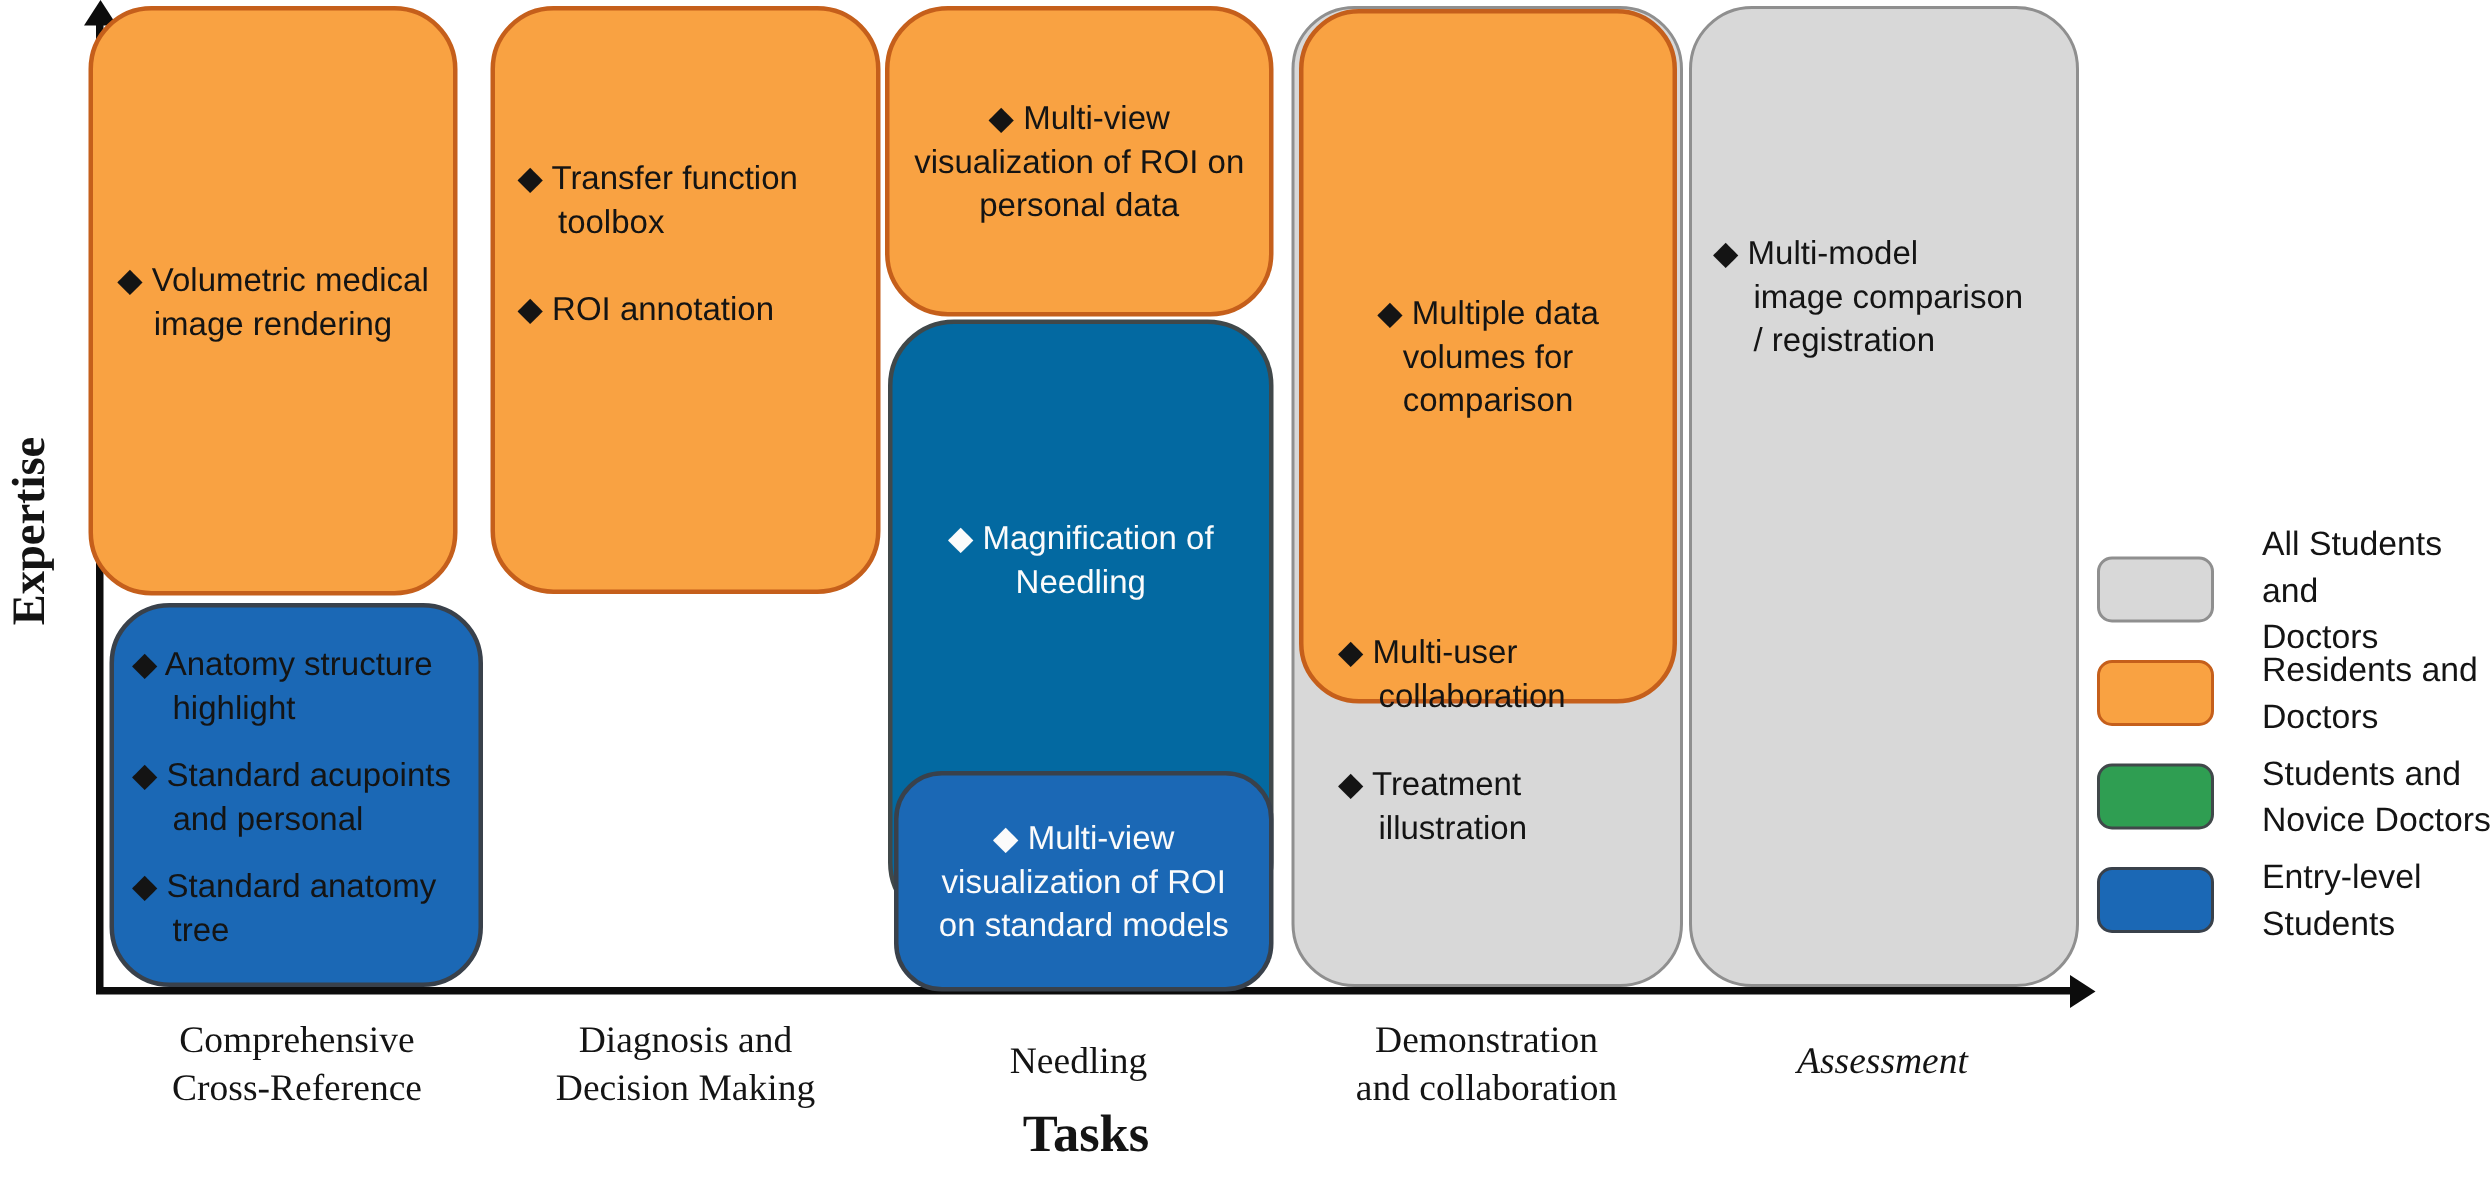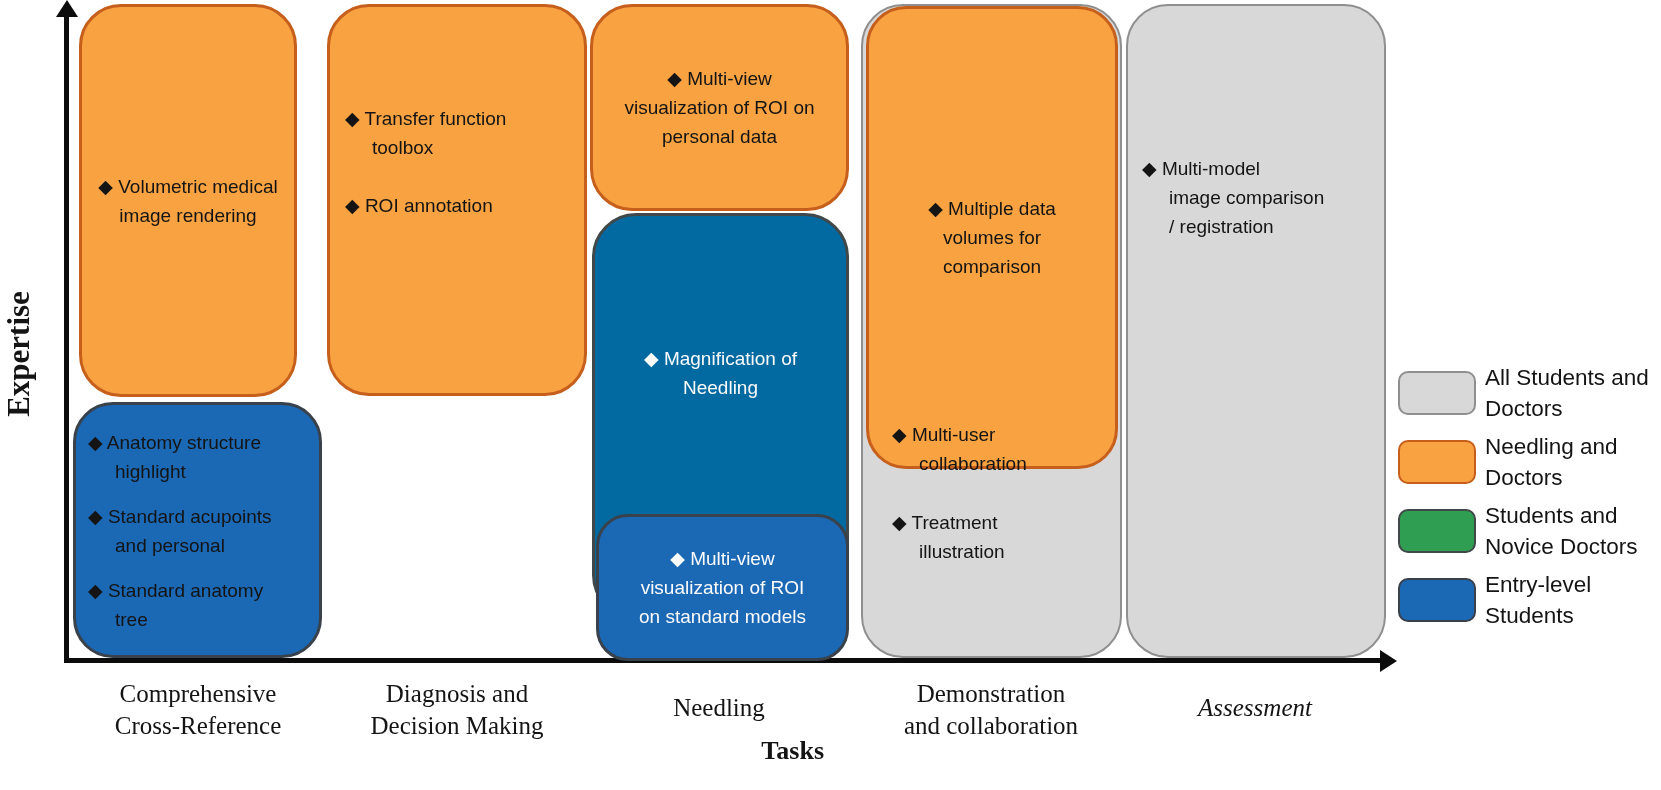--- a/index.html
+++ b/index.html
@@ -12,51 +12,51 @@
   .vaxis { position:absolute; left:64px; top:12px; width:5px; height:650px; background:#0c0c0c; }
   .vaxis-head { position:absolute; left:56px; top:0; width:0; height:0;
     border-left:11px solid transparent; border-right:11px solid transparent; border-bottom:17px solid #0c0c0c; }
   .haxis { position:absolute; left:64px; top:658px; width:1318px; height:5px; background:#0c0c0c; }
   .haxis-head { position:absolute; left:1380px; top:650px; width:0; height:0;
     border-top:11px solid transparent; border-bottom:11px solid transparent; border-left:17px solid #0c0c0c; }
 
   .y-title { position:absolute; left:-81px; top:337px; width:200px; height:34px; line-height:34px;
     text-align:center; transform:rotate(-90deg); font-family:"Liberation Serif", serif;
     font-weight:bold; font-size:31px; }
-  .x-title { position:absolute; left:624px; top:736px; width:200px; text-align:right;
-    font-family:"Liberation Serif", serif; font-weight:bold; font-size:26px; }
+  .x-title { position:absolute; left:624px; top:736px; width:200px; text-align:center;
+    font-family:"Liberation Serif", serif; font-weight:bold; font-size:35px; }
 
   
   .box { position:absolute; border-radius:42px; box-sizing:border-box; }
   .c-orange { background:#F9A242; border:3px solid #C55F1B; color:#141414; }
   .c-blue   { background:#1B68B5; border:3px solid #39414B; color:#FBFBFB; }
   .c-green  { background:#0369a1; border:3px solid #40484A; color:#FBFBFB; }
   .c-gray   { background:#D8D8D8; border:2px solid #8F8F8F; color:#141414; }
 
-  .item { white-space:pre-line; font-size:19px; line-height:29px; }
+  .item { white-space:pre-line; font-size:22px; line-height:29px; }
 
   
   .ctr { display:flex; align-items:center; justify-content:center; text-align:center; }
   .ctr-top { display:flex; align-items:flex-start; justify-content:center; text-align:center; }
 
   
   .list { position:absolute; box-sizing:border-box; }
   .list .item { padding-left:27px; text-indent:-27px; }
 
   .list-b1 { left:88px;  top:412px; width:230px; }
   .list-b1 .item { margin-bottom:5px;margin-top:16px; }
   .list-b2 { left:345px; top:104px; width:235px; }
   .list-b2 .item { margin-bottom:29px; }
   .list-b4 { left:892px; top:420px; width:225px; }
   .list-b4 .item { margin-bottom:30px; }
   .list-b5 { left:1142px; top:154px; width:240px; }
   .list-b5 .item-gap { margin-bottom:100px; }
 
   
-  .b1o { left:79px;  top:4px;   width:218px; height:393px; }
+  .b1o { left:59px;  top:4px;   width:246px; height:393px; }
   .b1b { left:73px;  top:402px; width:249px; height:256px; border-radius:40px; }
   .b2o { left:327px; top:4px;   width:260px; height:392px; }
   .b3o { left:590px; top:4px;   width:259px; height:207px; }
   .b3g { left:592px; top:213px; width:257px; height:406px; border-radius:44px;
          padding-top:128px; box-sizing:border-box; }
   .b3b { left:596px; top:514px; width:253px; height:147px; border-radius:32px; }
   .b4y { left:861px; top:4px;   width:261px; height:654px; }
   .b4o { left:866px; top:6px;   width:252px; height:463px; border-radius:40px; }
   .b5y { left:1126px; top:4px;  width:260px; height:654px; }
 
@@ -64,21 +64,21 @@
   .tick { position:absolute; width:280px; text-align:center; white-space:pre-line;
     font-family:"Liberation Serif", serif; font-size:25px; line-height:32px; }
   .t1 { left:58px;   top:678px; }
   .t2 { left:317px;  top:678px; }
   .t3 { left:579px;  top:692px; }
   .t4 { left:851px;  top:678px; }
   .t5 { left:1115px; top:692px;font-style:italic; }
 
   
   .legend { position:absolute; left:1398px; top:362px; display:flex; flex-direction:column; gap:7px; }
-  .legend-row { display:flex; align-items:center; gap:9px; height:62px; }
+  .legend-row { display:flex; align-items:center; gap:32px; height:62px; }
   .swatch { width:78px; height:44px; border-radius:10px; box-sizing:border-box; flex:0 0 auto; }
   .sw-gray   { background:#D8D8D8; border:2.5px solid #8F8F8F; }
   .sw-orange { background:#F9A242; border:2.5px solid #C55F1B; }
   .sw-green  { background:#2F9E52; border:2.5px solid #40484A; }
   .sw-blue   { background:#1B68B5; border:2.5px solid #39414B; }
   .legend-label { white-space:pre-line; font-size:22.5px; line-height:31px; }
 </style>
 </head>
 <body>
 
@@ -157,21 +157,21 @@
   <div class="tick t5">Assessment</div>
 
   <div class="legend">
     <div class="legend-row">
       <div class="swatch sw-gray"></div>
       <div class="legend-label">All Students and
 Doctors</div>
     </div>
     <div class="legend-row">
       <div class="swatch sw-orange"></div>
-      <div class="legend-label">Needling and
+      <div class="legend-label">Residents and
 Doctors</div>
     </div>
     <div class="legend-row">
       <div class="swatch sw-green"></div>
       <div class="legend-label">Students and
 Novice Doctors</div>
     </div>
     <div class="legend-row">
       <div class="swatch sw-blue"></div>
       <div class="legend-label">Entry-level

